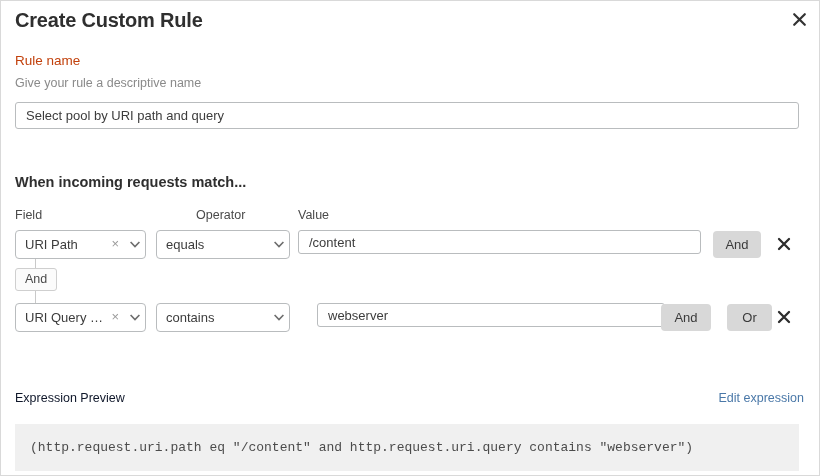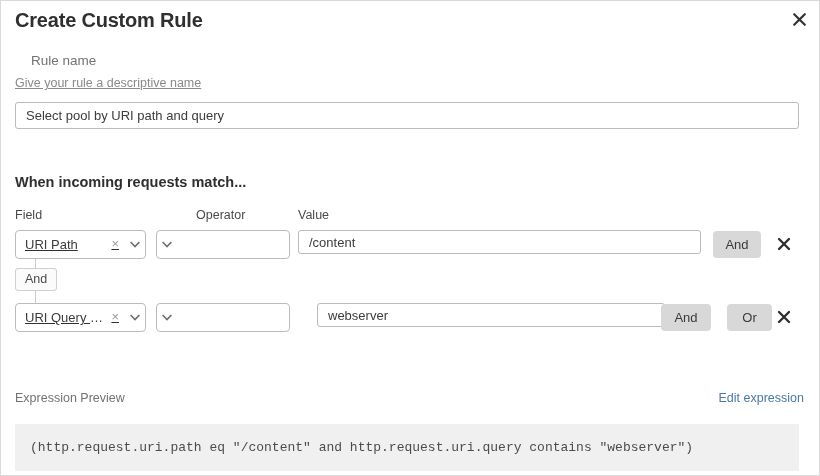--- a/index.html
+++ b/index.html
@@ -47,28 +47,26 @@
     background: none;
     border: none;
     padding: 0;
   }
   .close-btn svg { display: block; }
 
   
   .label-strong {
     position: absolute;
     font-size: 13.5px;
-    color: #737373;
-    margin-left: 16px;
+    color: #c2410c;
   }
   .label-muted {
     position: absolute;
     font-size: 12.5px;
     color: #8a8a8a;
-    text-decoration: underline;
   }
   #rule-name-label { left: 14px; top: 52px; }
   #rule-name-help  { left: 14px; top: 75px; }
 
   .text-input {
     position: absolute;
     box-sizing: border-box;
     border: 1px solid #b9bcbe;
     border-radius: 3px;
     background: #ffffff;
@@ -141,21 +139,21 @@
     cursor: pointer;
   }
   .select-caret {
     flex: 0 0 auto;
     width: 20px;
     display: flex;
     align-items: center;
     justify-content: center;
   }
 
-  .field-select    { left: 14px;  width: 131px; text-decoration: underline; }
+  .field-select    { left: 14px;  width: 131px; }
   .operator-select { left: 155px; width: 134px; }
 
   .value-input { top: 0; height: 24px; }
   #value-input-1 { left: 297px; width: 403px; }
   #value-input-2 { left: 316px; width: 348px; }
 
   .logic-btn {
     position: absolute;
     box-sizing: border-box;
     height: 27px;
@@ -211,21 +209,21 @@
     cursor: pointer;
     user-select: none;
   }
 
   
   #expr-preview-label {
     position: absolute;
     left: 14px;
     top: 390px;
     font-size: 12.5px;
-    color: #737373;
+    color: #0f172a;
   }
   #edit-expression-link {
     position: absolute;
     right: 15px;
     top: 390px;
     font-size: 12.5px;
     color: #4a78a8;
     text-decoration: none;
     cursor: pointer;
   }
@@ -275,20 +273,21 @@
       <span class="select-value">URI Path</span>
       <span class="select-clear">×</span>
       <span class="select-caret">
         <svg width="10" height="7" viewBox="0 0 10 7" aria-hidden="true">
             <path d="M0.6 1 L5 5.6 L9.4 1" fill="none" stroke="#6d6d6d" stroke-width="1.6"></path>
           </svg>
       </span>
     </div>
 
     <div class="select-box operator-select">
+      <span class="select-value">equals</span>
       <span class="select-caret">
         <svg width="10" height="7" viewBox="0 0 10 7" aria-hidden="true">
             <path d="M0.6 1 L5 5.6 L9.4 1" fill="none" stroke="#6d6d6d" stroke-width="1.6"></path>
           </svg>
       </span>
     </div>
 
     <input class="text-input value-input" id="value-input-1" type="text" value="/content" style="">
 
     <button class="logic-btn" id="and-btn-1">And</button>
@@ -308,20 +307,21 @@
       <span class="select-value">URI Query St...</span>
       <span class="select-clear">×</span>
       <span class="select-caret">
         <svg width="10" height="7" viewBox="0 0 10 7" aria-hidden="true">
             <path d="M0.6 1 L5 5.6 L9.4 1" fill="none" stroke="#6d6d6d" stroke-width="1.6"></path>
           </svg>
       </span>
     </div>
 
     <div class="select-box operator-select">
+      <span class="select-value">contains</span>
       <span class="select-caret">
         <svg width="10" height="7" viewBox="0 0 10 7" aria-hidden="true">
             <path d="M0.6 1 L5 5.6 L9.4 1" fill="none" stroke="#6d6d6d" stroke-width="1.6"></path>
           </svg>
       </span>
     </div>
 
     <input class="text-input value-input" id="value-input-2" type="text" value="webserver" style="">
 
     <button class="logic-btn" id="and-btn-2">And</button>

